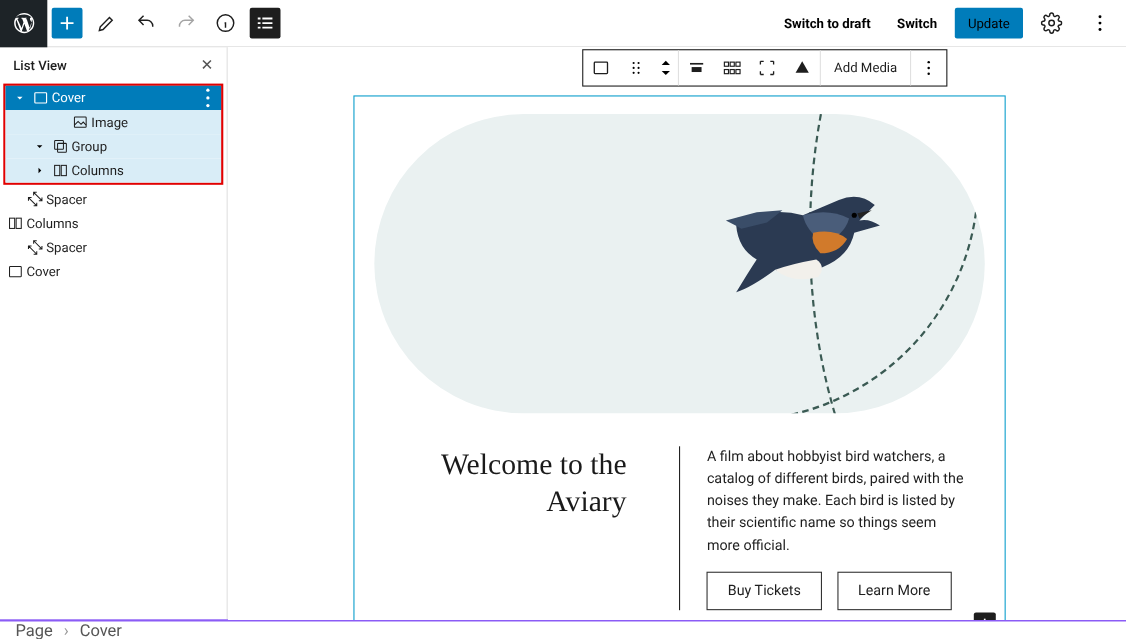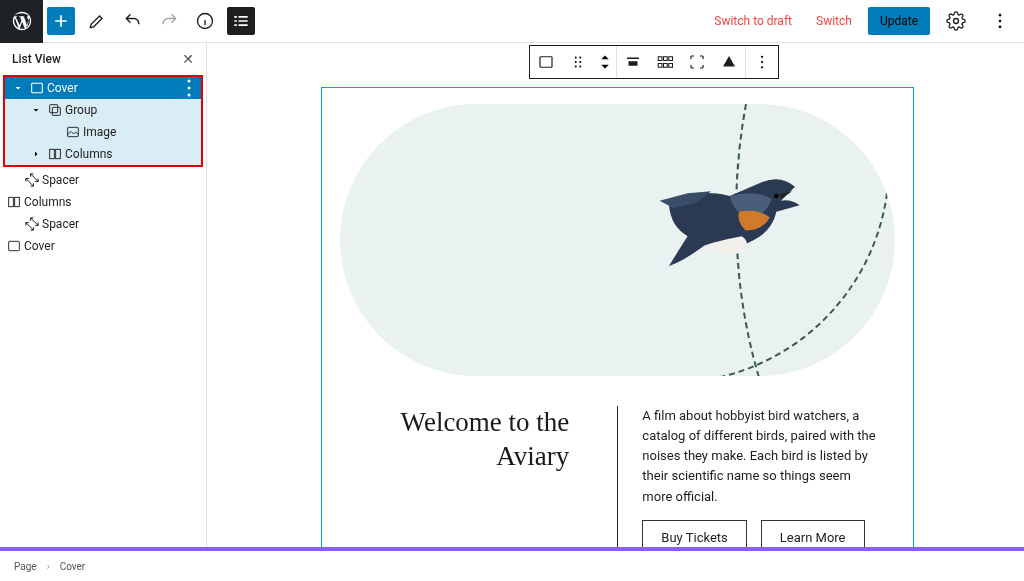--- a/index.html
+++ b/index.html
@@ -10,21 +10,21 @@
 .topbar-left { display: flex; align-items: center; height: 100%; }
 .wp-logo { width: 43px; height: 43px; background: #1d2327; display: flex; align-items: center; justify-content: center; color: #fff; }
 .wp-logo svg { width: 22px; height: 22px; fill: #fff; }
 .top-btn { width: 36px; height: 36px; display: flex; align-items: center; justify-content: center; cursor: pointer; color: #1e1e1e; }
 .top-btn svg { width: 20px; height: 20px; }
 .add-btn { background: #007cba; color: #fff; margin: 0 4px; width: 28px; height: 28px; border-radius: 2px;}
 .add-btn svg { fill: #fff; width: 20px; height: 20px;}
 .list-view-btn { background: #1e1e1e; color: #fff; width: 28px; height: 28px; border-radius: 2px; margin-left: 4px;}
 .list-view-btn svg { fill: #fff; }
 .topbar-right { display: flex; align-items: center; gap: 8px; padding-right: 6px; }
-.link-btn { color: #ef4444; font-size: 12px; padding: 6px 8px; cursor: pointer; }
+.link-btn { color: #000000; font-size: 12px; padding: 6px 8px; cursor: pointer; font-weight: bold; }
 .primary-btn { background: #007cba; color: #000000; font-size: 12px; padding: 7px 12px; border-radius: 2px; cursor: pointer; }
 .icon-btn { width: 36px; height: 36px; display: flex; align-items: center; justify-content: center; cursor: pointer; }
 .icon-btn svg { width: 20px; height: 20px; }
 
 
 .main { display: flex; height: 520px; }
 .sidebar { width: 207px; border-right: 1px solid #e0e0e0; display: flex; flex-direction: column; }
 .sidebar-header { display: flex; justify-content: space-between; align-items: center; padding: 8px 12px; font-size: 12px; font-weight: 500; }
 .sidebar-close { cursor: pointer; font-size: 14px; color: #555; }
 
@@ -64,21 +64,21 @@
 
 .cols { display: flex; gap: 26px; align-items: flex-start; padding: 0 16px; }
 .col-left { flex: 0 0 45%; text-align: right; padding-right: 22px;}
 .col-left h1 { font-family: Georgia, 'Times New Roman', serif; font-weight: 500; font-size: 27px; line-height: 1.25; color: #1a1a1a; }
 .col-right { flex: 1; border-left: 1px solid #222; padding-left: 24px; }
 .col-right p { font-size: 13px; line-height: 1.55; max-width: 260px; margin-bottom: 13px; }
 .btns { display: flex; gap: 14px; }
 .obtn { border: 1px solid #333; padding: 9px 18px; font-size: 13px; cursor: pointer; background: #fff; }
 
 
-.breadcrumb { position: absolute; bottom: 0; left: 0; right: 0; height: 34px; border-top: 4px solid #8b5cf6; font-size: 10px; color: #555; display: flex; align-items: center; padding: 0 14px; gap: 10px; background:#fff;}
+.breadcrumb { position: absolute; bottom: 0; left: 0; right: 0; height: 18px; border-top: 2px solid #8b5cf6; font-size: 15px; color: #555; display: flex; align-items: center; padding: 0 14px; gap: 10px; background:#fff;}
 .breadcrumb span.sep { color: #999; }
 </style>
 </head>
 <body>
 
 <div class="topbar">
   <div class="topbar-left">
     <div class="wp-logo">
       <svg viewBox="0 0 24 24">
           <path d="M12 2C6.5 2 2 6.5 2 12s4.5 10 10 10 10-4.5 10-10S17.5 2 12 2zM3.5 12c0-1.2.26-2.4.73-3.4l4.05 11.1C5.5 18.3 3.5 15.4 3.5 12zm8.5 8.5c-.84 0-1.64-.12-2.4-.35l2.55-7.4 2.6 7.15c.2.05.4.1.6.15-.83.3-1.7.45-2.6.45h-.75zm1.17-12.5c.5-.3.97-.5.97-.5.46-.6.4-.73-.05-.7 0 0-1.38.1-2.27.1-.84 0-2.24-.1-2.24-.1-.46-.03-.5.67-.5.7 0 0 .44.05.9.08l1.32 3.6-1.85 5.56L5.3 8c.5-.3.97-.5.97-.5.46-.6.4-.73-.05-.7 0 0-1.38.1-2.27.1h-.55C4.94 4.6 8.23 3.5 12 3.5c2.8 0 5.34 1.07 7.26 2.82h-.14c-.84 0-1.43.73-1.43 1.5 0 .7.4 1.3.84 2 .33.57.7 1.3.7 2.35 0 .73-.28 1.57-.65 2.75l-.85 2.84-3.1-9.26h.54zM16.4 19.3l2.6-7.5c.48-1.2.64-2.17.64-3.03 0-.3-.02-.6-.06-.87.67 1.22 1.05 2.62 1.05 4.1 0 3.16-1.7 5.9-4.24 7.3z"></path>
@@ -159,43 +159,43 @@
             </span>
           <span class="label">Cover</span>
           <span class="opts">
               <svg viewBox="0 0 24 24">
                 <circle cx="12" cy="5" r="1.5"></circle>
                 <circle cx="12" cy="12" r="1.5"></circle>
                 <circle cx="12" cy="19" r="1.5"></circle>
               </svg>
             </span>
         </div>
-        <div class="tree-row child-selected indent-1">
-          <span class="toggle">
-              <svg viewBox="0 0 24 24">
-                <path d="M7 10l5 5 5-5z"></path>
-              </svg>
-            </span>
-          <span class="blk-icon">
-              <svg viewBox="0 0 24 24" fill="none" stroke="currentColor" stroke-width="1.4">
-                <rect x="4" y="4" width="12" height="12" rx="1"></rect>
-                <rect x="8" y="8" width="12" height="12" rx="1"></rect>
-              </svg>
-            </span>
-          <span class="label">Group</span>
-        </div>
         <div class="tree-row child-selected indent-2">
           <span class="toggle"></span>
           <span class="blk-icon">
               <svg viewBox="0 0 24 24" fill="none" stroke="currentColor" stroke-width="1.4">
                 <rect x="4" y="5" width="16" height="14" rx="1"></rect>
                 <path d="M4 16l5-5 4 4 3-3 4 4"></path>
               </svg>
             </span>
           <span class="label">Image</span>
+        </div>
+        <div class="tree-row child-selected indent-1">
+          <span class="toggle">
+              <svg viewBox="0 0 24 24">
+                <path d="M7 10l5 5 5-5z"></path>
+              </svg>
+            </span>
+          <span class="blk-icon">
+              <svg viewBox="0 0 24 24" fill="none" stroke="currentColor" stroke-width="1.4">
+                <rect x="4" y="4" width="12" height="12" rx="1"></rect>
+                <rect x="8" y="8" width="12" height="12" rx="1"></rect>
+              </svg>
+            </span>
+          <span class="label">Group</span>
         </div>
         <div class="tree-row child-selected indent-2">
           <span class="toggle" style="margin-left:-18px">
               <svg viewBox="0 0 24 24">
                 <path d="M10 7l5 5-5 5z"></path>
               </svg>
             </span>
           <span class="blk-icon">
               <svg viewBox="0 0 24 24" fill="none" stroke="currentColor" stroke-width="1.4">
                 <rect x="4" y="5" width="7" height="14"></rect>
@@ -301,20 +301,23 @@
         <div class="tb-btn">
             <svg viewBox="0 0 24 24" fill="none" stroke="currentColor" stroke-width="1.6">
               <path d="M4 4h4M4 4v4M20 4h-4M20 4v4M4 20h4M4 20v-4M20 20h-4M20 20v-4"></path>
             </svg>
           </div>
         <div class="tb-btn">
             <svg viewBox="0 0 24 24" fill="currentColor">
               <path d="M12 4l8 14H4z"></path>
             </svg>
           </div>
+      </div>
+      <div class="tb-group">
+        <div class="tb-btn wide">Add Media</div>
       </div>
       <div class="tb-group">
         <div class="tb-btn">
             <svg viewBox="0 0 24 24">
               <circle cx="12" cy="5" r="1.5"></circle>
               <circle cx="12" cy="12" r="1.5"></circle>
               <circle cx="12" cy="19" r="1.5"></circle>
             </svg>
           </div>
       </div>

